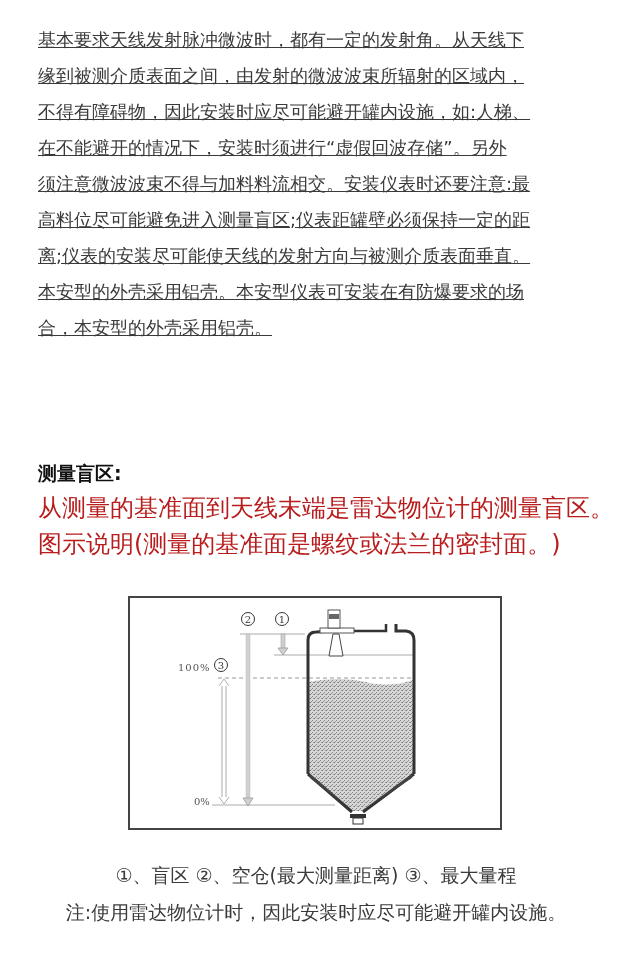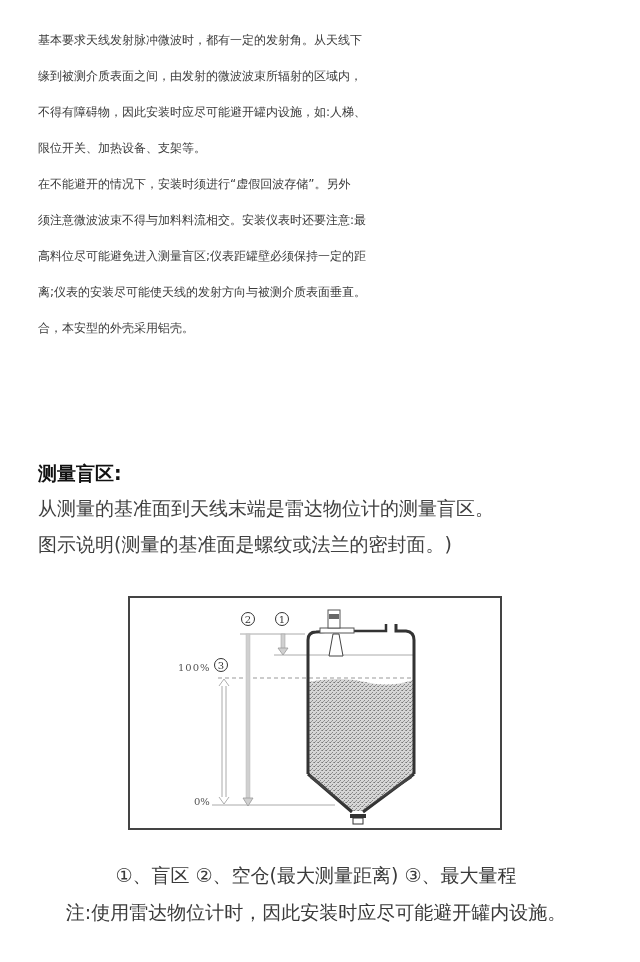--- a/index.html
+++ b/index.html
@@ -1,37 +1,37 @@
 <!DOCTYPE html>
 <html><head>
   <meta charset="utf-8">
   <style>
     html, body { margin: 0; padding: 0; background: #ffffff; }
     body { width: 640px; height: 962px; position: relative; overflow: hidden;
            font-family: "DejaVu Sans", "Liberation Sans", sans-serif; color: #333333; }
-    .para { position: absolute; left: 38px; width: 580px; font-size: 12px; line-height: 36px; color: #3a3a3a; margin: 0; letter-spacing: 0px; }
+    .para { position: absolute; left: 38px; width: 580px; font-size: 18px; line-height: 36px; color: #3a3a3a; margin: 0; letter-spacing: 0px; text-decoration: underline; }
     .line { display: block; white-space: nowrap; height: 36px; }
     .heading { position: absolute; left: 38px; top: 455px; font-size: 19px; font-weight: bold; color: #111; margin: 0; line-height: 36px; }
-    .body2 { position: absolute; left: 38px; font-size: 19px; color: #404040; line-height: 36px; white-space: nowrap; }
+    .body2 { position: absolute; left: 38px; font-size: 24px; color: #b91c1c; line-height: 36px; white-space: nowrap; }
     .figure { position: absolute; left: 128px; top: 596px; width: 374px; height: 234px; border: 2px solid #444; box-sizing: border-box; background: #fff; }
     .figure svg { position: absolute; left: 0; top: 0; }
     .caption { position: absolute; left: 0; width: 632px; text-align: center; font-size: 19px; color: #3a3a3a; line-height: 30px; white-space: nowrap; }
   </style>
 </head>
 <body>
 
 <div class="para" style="top:22px;">
   <span class="line">基本要求天线发射脉冲微波时，都有一定的发射角。从天线下</span>
   <span class="line">缘到被测介质表面之间，由发射的微波波束所辐射的区域内，</span>
   <span class="line">不得有障碍物，因此安装时应尽可能避开罐内设施，如:人梯、</span>
-  <span class="line">限位开关、加热设备、支架等。</span>
   <span class="line">在不能避开的情况下，安装时须进行“虚假回波存储”。另外</span>
   <span class="line">须注意微波波束不得与加料料流相交。安装仪表时还要注意:最</span>
   <span class="line">高料位尽可能避免进入测量盲区;仪表距罐壁必须保持一定的距</span>
   <span class="line">离;仪表的安装尽可能使天线的发射方向与被测介质表面垂直。</span>
+  <span class="line">本安型的外壳采用铝壳。本安型仪表可安装在有防爆要求的场</span>
   <span class="line">合，本安型的外壳采用铝壳。</span>
 </div>
 
 <h3 class="heading">测量盲区:</h3>
 <div class="body2" style="top:490px;">从测量的基准面到天线末端是雷达物位计的测量盲区。</div>
 <div class="body2" style="top:526px;">图示说明(测量的基准面是螺纹或法兰的密封面。)</div>
 
 <div class="figure">
   <svg width="370" height="230" viewBox="0 0 370 230" xmlns="http://www.w3.org/2000/svg">
     <defs>

